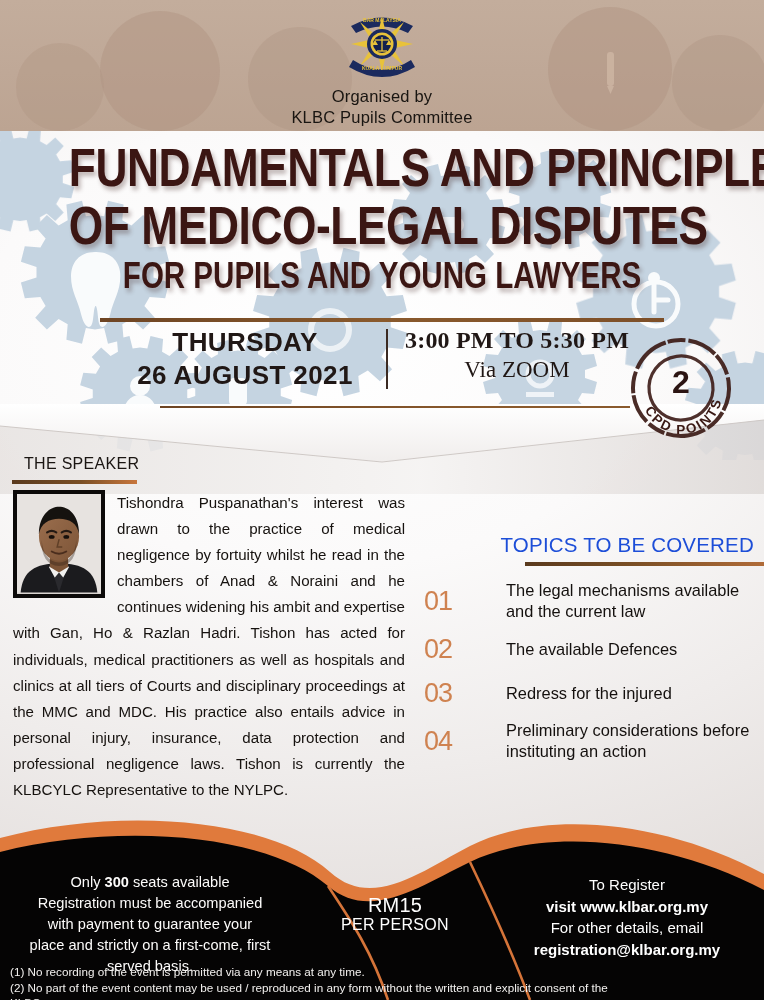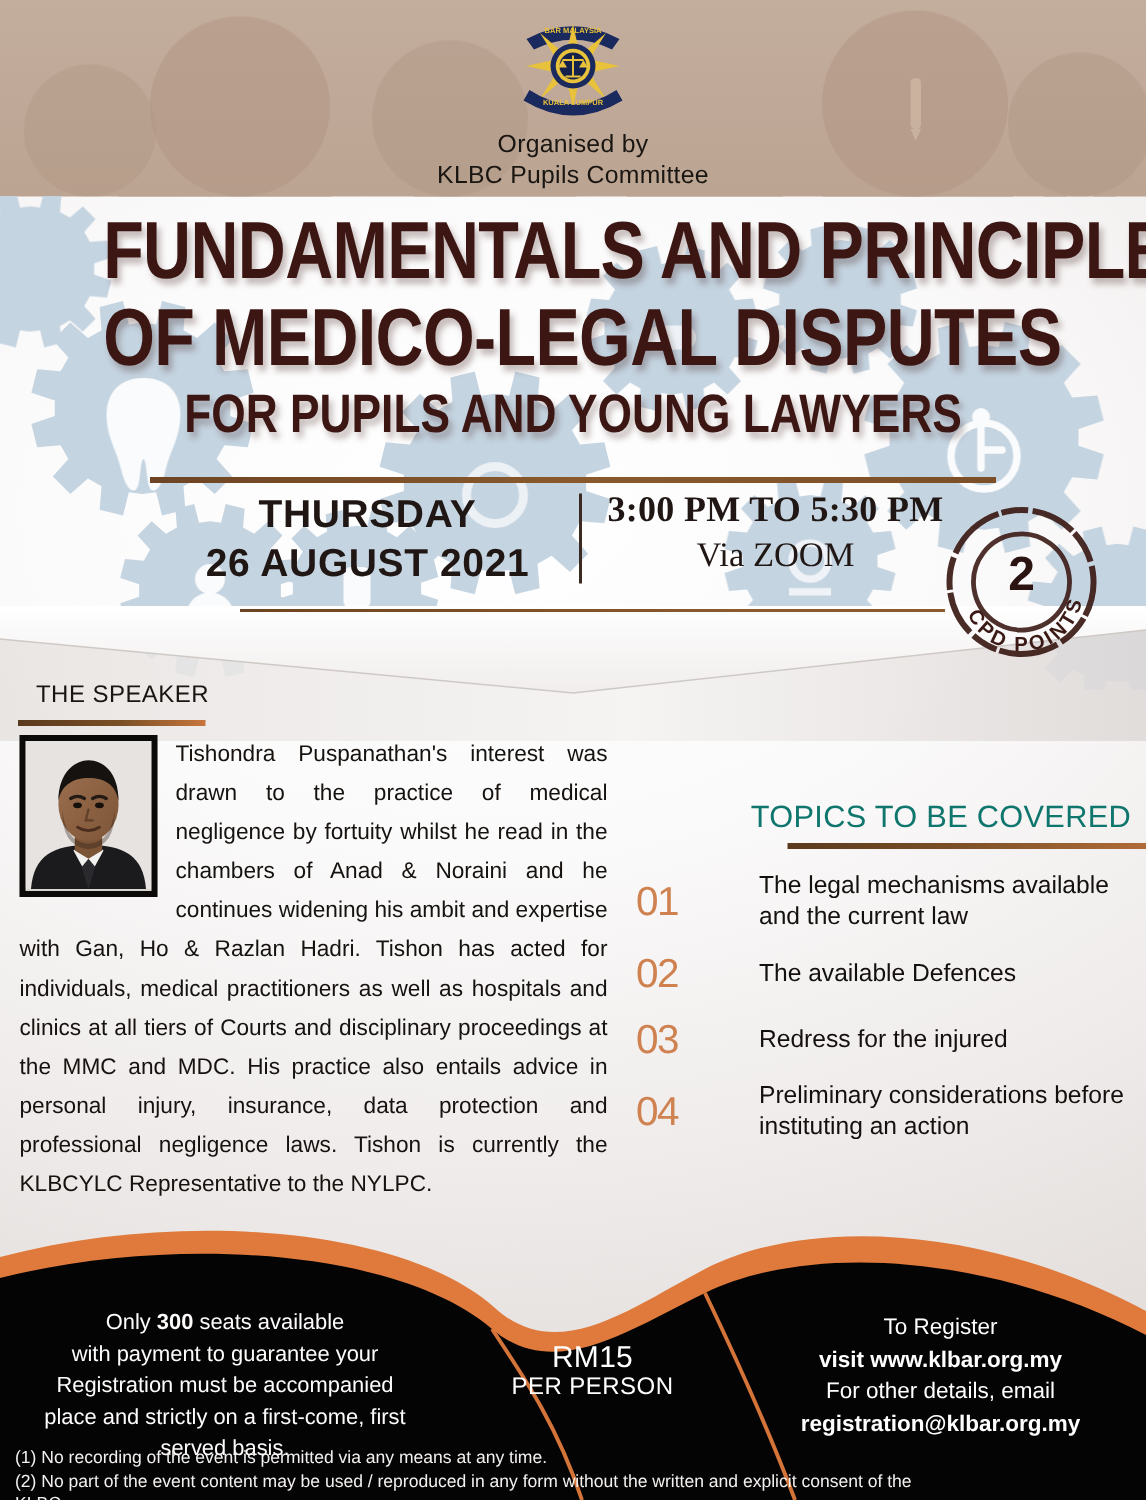--- a/index.html
+++ b/index.html
@@ -166,21 +166,21 @@
     float: left;
     width: 104px;
     height: 112px;
     shape-outside: margin-box;
   }
 
   
   .topics-head {
     position: absolute; left: 409px; top: 533px;
     width: 345px; text-align: right;
-    font-size: 20.5px; color: #0f766e; letter-spacing: .2px;
+    font-size: 20.5px; color: #1d4ed8; letter-spacing: .2px;
   }
   .topics-rule {
     position: absolute; left: 525px; top: 562px; width: 239px; height: 4px;
     background: linear-gradient(90deg,#5a3a1e 0%, #7a4f25 45%, #b06b38 100%);
   }
   .topic-list {
     position: absolute; left: 424px; top: 580px; width: 340px;
   }
   .topic {
     position: relative;
@@ -507,22 +507,22 @@
 
     <path d="M0,40 C120,10 268,22 328,74 C370,110 420,74 470,50 C540,16 660,24 764,78 L764,188 L0,188 Z" fill="#050404"></path>
 
     <path d="M328,74 C352,110 372,140 388,188" stroke="#e07a3c" stroke-width="2.6" fill="none" opacity=".95"></path>
     <path d="M470,50 C492,96 512,140 530,188" stroke="#e07a3c" stroke-width="2.6" fill="none" opacity=".95"></path>
   </svg>
 
   <div class="footer-text">
     <div class="seats">
       <div><span>Only </span><b>300</b><span> seats available</span></div>
+      <div>Registration must be accompanied</div>
       <div>with payment to guarantee your</div>
-      <div>Registration must be accompanied</div>
       <div>place and strictly on a first-come, first</div>
       <div>served basis.</div>
     </div>
 
     <div class="price">
       <div class="amount">RM15</div>
       <div class="per">PER PERSON</div>
     </div>
 
     <div class="register">

